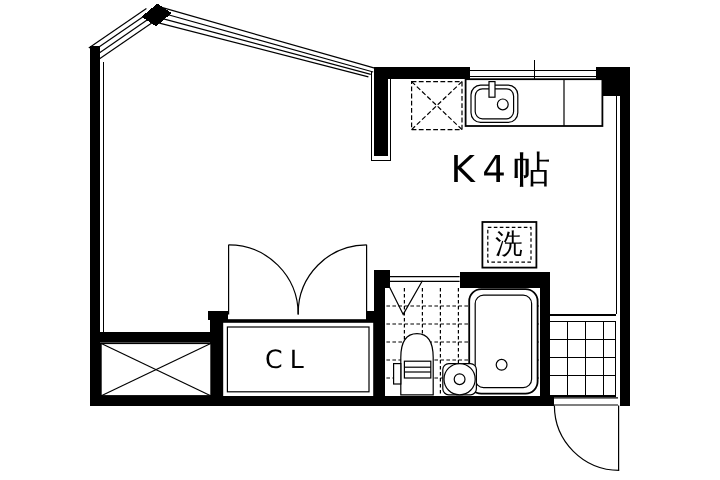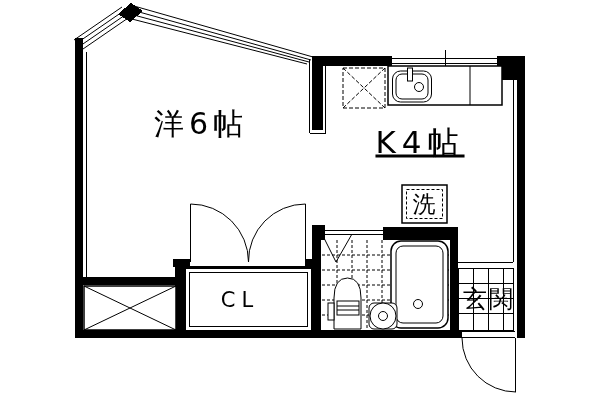--- a/index.html
+++ b/index.html
@@ -6,21 +6,21 @@
   .plan{
     position:relative;width:600px;height:400px;background:#ffffff;overflow:hidden;
     font-family:"DejaVu Sans",sans-serif;
   }
   .plan svg{position:absolute;left:0;top:0;z-index:1;}
   .label{
     position:absolute;z-index:2;color:#000;white-space:nowrap;
     transform:translate(-50%,-50%);line-height:1;font-weight:500;
   }
   .l-western{left:201px;top:124px;font-size:30px;letter-spacing:5px;}
-  .l-kitchen{left:420px;top:142px;font-size:31px;letter-spacing:6px;text-decoration:underline;}
+  .l-kitchen{left:420px;top:142px;font-size:31px;letter-spacing:6px;}
   .l-laundry{left:424px;top:204px;font-size:23px;}
   .l-closet{left:240px;top:300px;font-size:21px;letter-spacing:6px;}
   .l-entrance{left:489px;top:299px;font-size:24px;letter-spacing:2px;}
   .watermark{
     position:absolute;z-index:3;left:310px;top:301px;transform:translate(-50%,-50%);
     font-size:63px;font-weight:bold;color:#e6e6e6;letter-spacing:2px;white-space:nowrap;
     mix-blend-mode:multiply;line-height:1;
   }
 </style>
 </head>
@@ -162,19 +162,17 @@
       </g>
     </g>
 
     <g stroke="#000" fill="none">
       <rect x="84" y="286" width="92" height="44" fill="#fff" stroke-width="1.5"></rect>
       <line x1="84" y1="286" x2="176" y2="330"></line>
       <line x1="176" y1="286" x2="84" y2="330"></line>
     </g>
   </svg>
 
-  <div class="label l-western">洋6帖</div>
   <div class="label l-kitchen">K4帖</div>
   <div class="label l-laundry">洗</div>
   <div class="label l-closet">CL</div>
-  <div class="label l-entrance">玄関</div>
 
 </div>
 
 </body></html>

